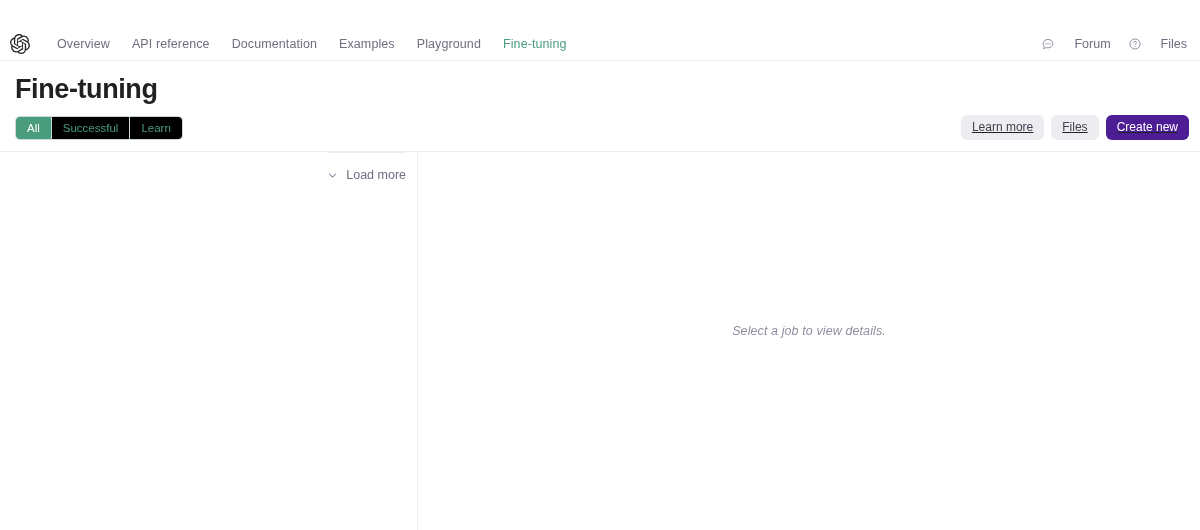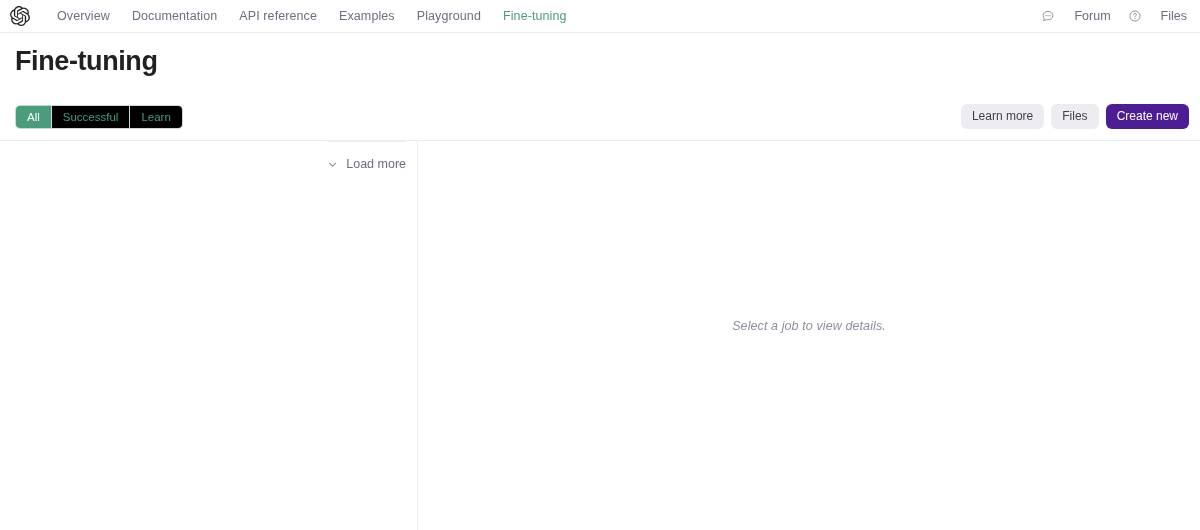--- a/index.html
+++ b/index.html
@@ -26,20 +26,21 @@
   }
 
   
   .topbar {
     height: 33px;
     flex: 0 0 33px;
     display: flex;
     align-items: center;
     border-bottom: 1px solid #ececf1;
     padding: 0 13px 0 9px;
+    margin-top: 28px;
   }
 
   .brand-logo {
     width: 22px;
     height: 22px;
     flex: 0 0 22px;
     display: flex;
     align-items: center;
     justify-content: center;
     margin-right: 15px;
@@ -95,21 +96,21 @@
     font-size: 27px;
     font-weight: bold;
     letter-spacing: -0.4px;
     color: #202123;
     line-height: 34px;
   }
 
   .toolbar {
     display: flex;
     align-items: center;
-    margin-top: 26px;
+    margin-top: 9px;
     padding-bottom: 11px;
   }
 
   
   .segmented {
     display: flex;
     border: 1px solid #cbd9d2;
     border-radius: 5px;
     overflow: hidden;
     height: 24px;
@@ -132,20 +133,21 @@
     background: #4a9d7c;
     color: #ffffff;
   }
 
   .toolbar-spacer { flex: 1 1 auto; }
 
   .toolbar-actions {
     display: flex;
     align-items: center;
     gap: 7px;
+    text-decoration: underline;
   }
 
   .btn {
     font-size: 12px;
     border-radius: 6px;
     padding: 0 11px;
     height: 25px;
     line-height: 25px;
     border: none;
     cursor: pointer;
@@ -233,22 +235,22 @@
   <div class="topbar">
 
     <div class="brand-logo">
       <svg width="20" height="20" viewBox="0 0 24 24" fill="#202123" aria-hidden="true">
         <path d="M22.28 9.82a5.98 5.98 0 0 0-.52-4.91 6.05 6.05 0 0 0-6.5-2.9A6 6 0 0 0 4.98 4.18a5.98 5.98 0 0 0-4 2.9 6.05 6.05 0 0 0 .75 7.1 5.98 5.98 0 0 0 .51 4.91 6.05 6.05 0 0 0 6.51 2.9A5.98 5.98 0 0 0 13.26 24a6.06 6.06 0 0 0 5.77-4.21 5.99 5.99 0 0 0 4-2.9 6.06 6.06 0 0 0-.75-7.07zM13.26 22.43a4.48 4.48 0 0 1-2.88-1.04l.14-.08 4.78-2.76a.8.8 0 0 0 .39-.68v-6.74l2.02 1.17a.07.07 0 0 1 .04.05v5.58a4.5 4.5 0 0 1-4.49 4.5zM3.6 18.3a4.47 4.47 0 0 1-.54-3.01l.14.09 4.78 2.76a.77.77 0 0 0 .78 0l5.84-3.37v2.33a.08.08 0 0 1-.03.06L9.74 19.95a4.5 4.5 0 0 1-6.14-1.64zM2.34 7.9a4.48 4.48 0 0 1 2.37-1.97V11.6a.77.77 0 0 0 .38.67l5.81 3.36L8.88 16.8a.07.07 0 0 1-.07 0l-4.83-2.79a4.5 4.5 0 0 1-1.64-6.13zm16.61 3.87L13.1 8.38 15.12 7.2a.07.07 0 0 1 .07 0l4.83 2.79a4.5 4.5 0 0 1-.68 8.12v-5.67a.8.8 0 0 0-.39-.67zm2.01-3.02l-.14-.09-4.77-2.78a.78.78 0 0 0-.79 0L9.43 9.25V6.92a.07.07 0 0 1 .03-.06l4.83-2.79a4.5 4.5 0 0 1 6.68 4.66zM8.33 12.86L6.3 11.69a.07.07 0 0 1-.04-.06V6.06a4.5 4.5 0 0 1 7.38-3.45l-.14.08L8.72 5.45a.8.8 0 0 0-.39.68zm1.1-2.37L12.03 9l2.6 1.5v3L12.03 15l-2.6-1.5z"></path>
       </svg>
     </div>
 
     <div class="nav-links">
       <div class="nav-link">Overview</div>
+      <div class="nav-link">API reference</div>
       <div class="nav-link">Documentation</div>
-      <div class="nav-link">API reference</div>
       <div class="nav-link">Examples</div>
       <div class="nav-link">Playground</div>
       <div class="nav-link active">Fine-tuning</div>
     </div>
 
     <div class="topbar-spacer"></div>
 
     <div class="topbar-right">
 
       <div class="top-action">

